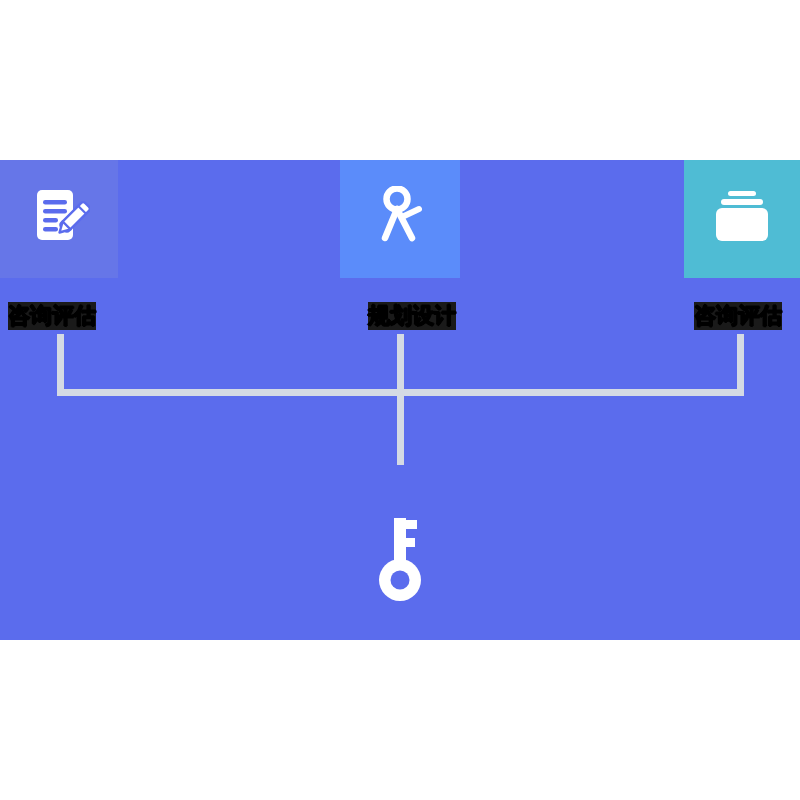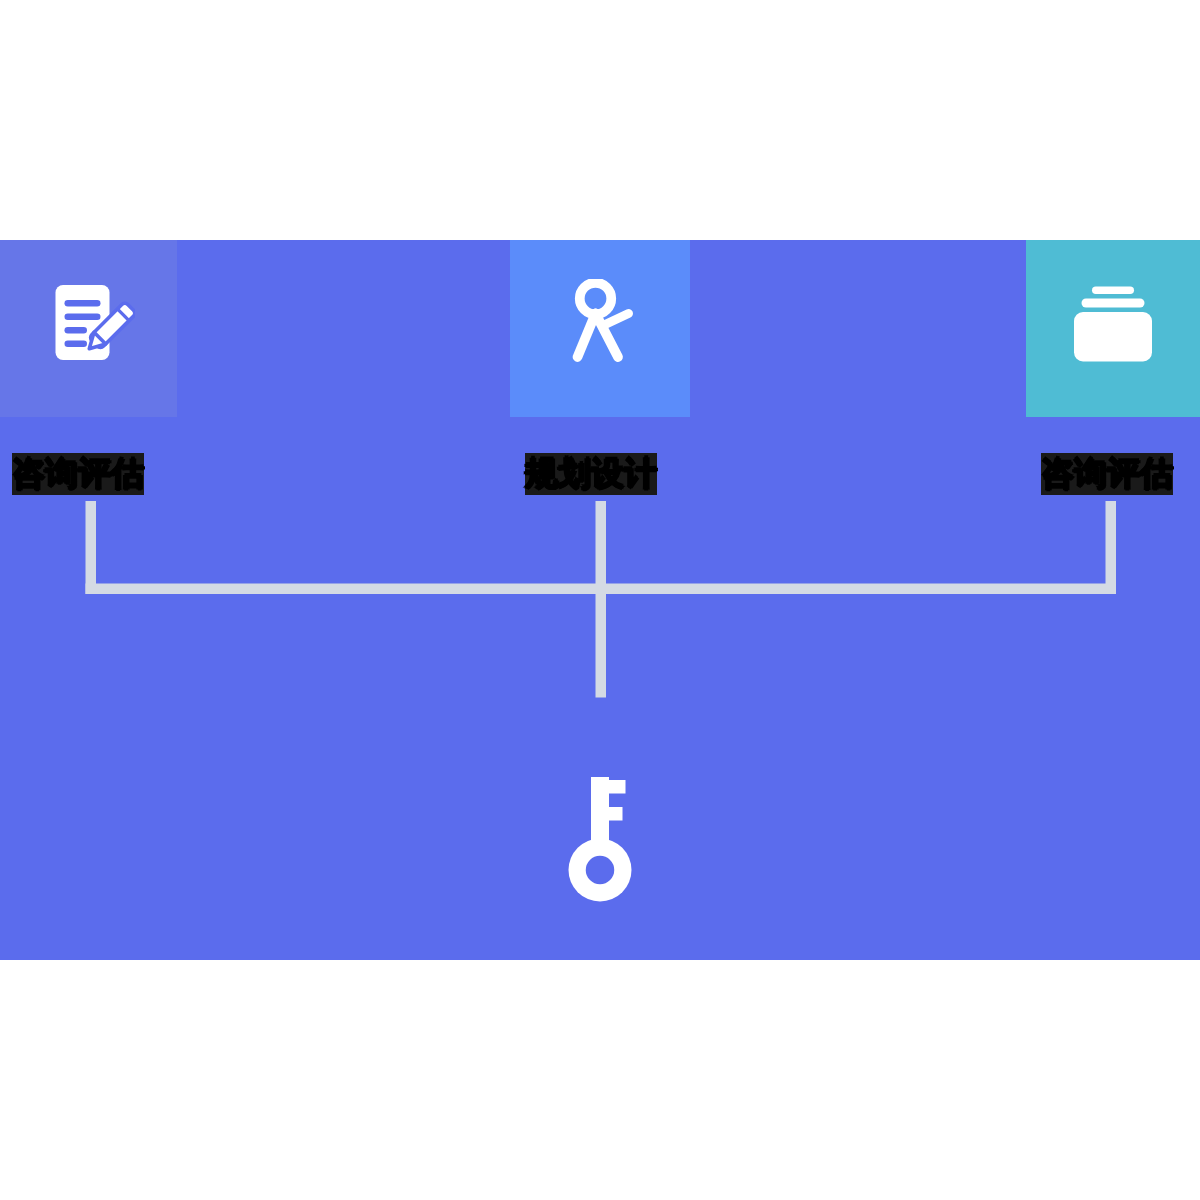--- a/index.html
+++ b/index.html
@@ -3,21 +3,21 @@
 <meta charset="utf-8">
 <style>
   * { margin:0; padding:0; box-sizing:border-box; }
   html, body {
     width:800px; height:800px;
     background:#ffffff;
     font-family:"DejaVu Sans", sans-serif;
     overflow:hidden;
   }
 
-  #stage { position:relative; width:800px; height:672px; background:#ffffff;font-family:Liberation Serif, serif; }
+  #stage { position:relative; width:800px; height:672px; background:#ffffff; }
 
   
   #panel {
     position:absolute;
     left:0; top:160px;
     width:800px; height:480px;
     background:#5b6ced;
     overflow:hidden;
   }
 
@@ -94,21 +94,21 @@
       <span class="tile-icon">
         <svg width="62" height="58" viewBox="0 0 62 58" aria-hidden="true">
           <rect x="17" y="3" width="28" height="5" rx="2.5" fill="#ffffff"></rect>
           <rect x="10" y="11" width="42" height="6" rx="3" fill="#ffffff"></rect>
           <rect x="5" y="20" width="52" height="33" rx="6" fill="#ffffff"></rect>
         </svg>
       </span>
     </div>
 
     <div class="stage-label" style="left:8px;">咨询评估</div>
-    <div class="stage-label" style="left:350px;">规划设计</div>
+    <div class="stage-label" style="left:368px;">规划设计</div>
     <div class="stage-label" style="left:694px;">咨询评估</div>
 
     <div class="conn" style="left:57px; top:174px; width:7px; height:62px;"></div>
 
     <div class="conn" style="left:397px; top:174px; width:7px; height:62px;"></div>
 
     <div class="conn" style="left:737px; top:174px; width:7px; height:62px;"></div>
 
     <div class="conn" style="left:57px; top:229px; width:687px; height:7px;"></div>
 

